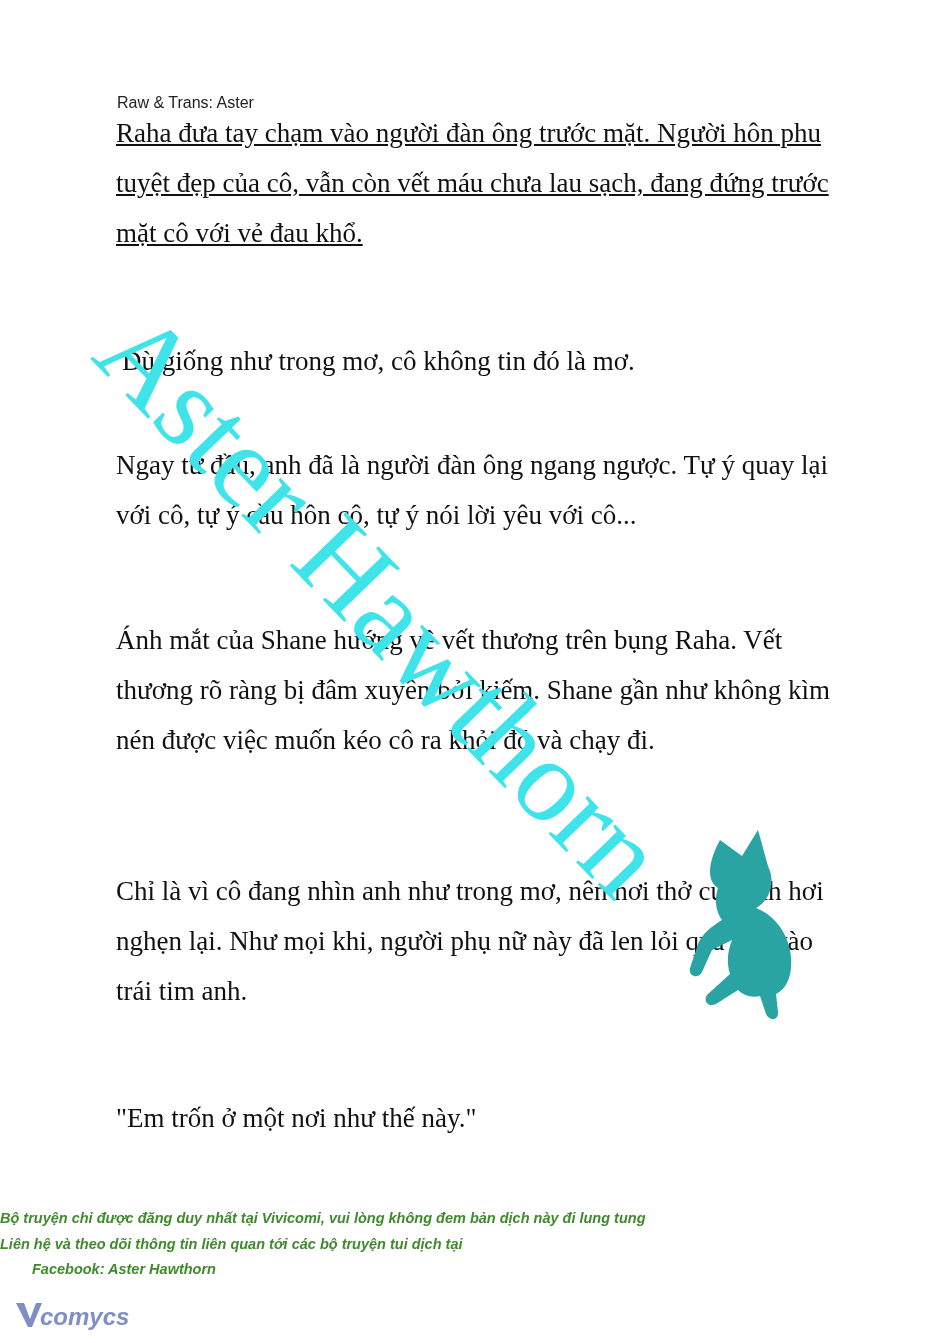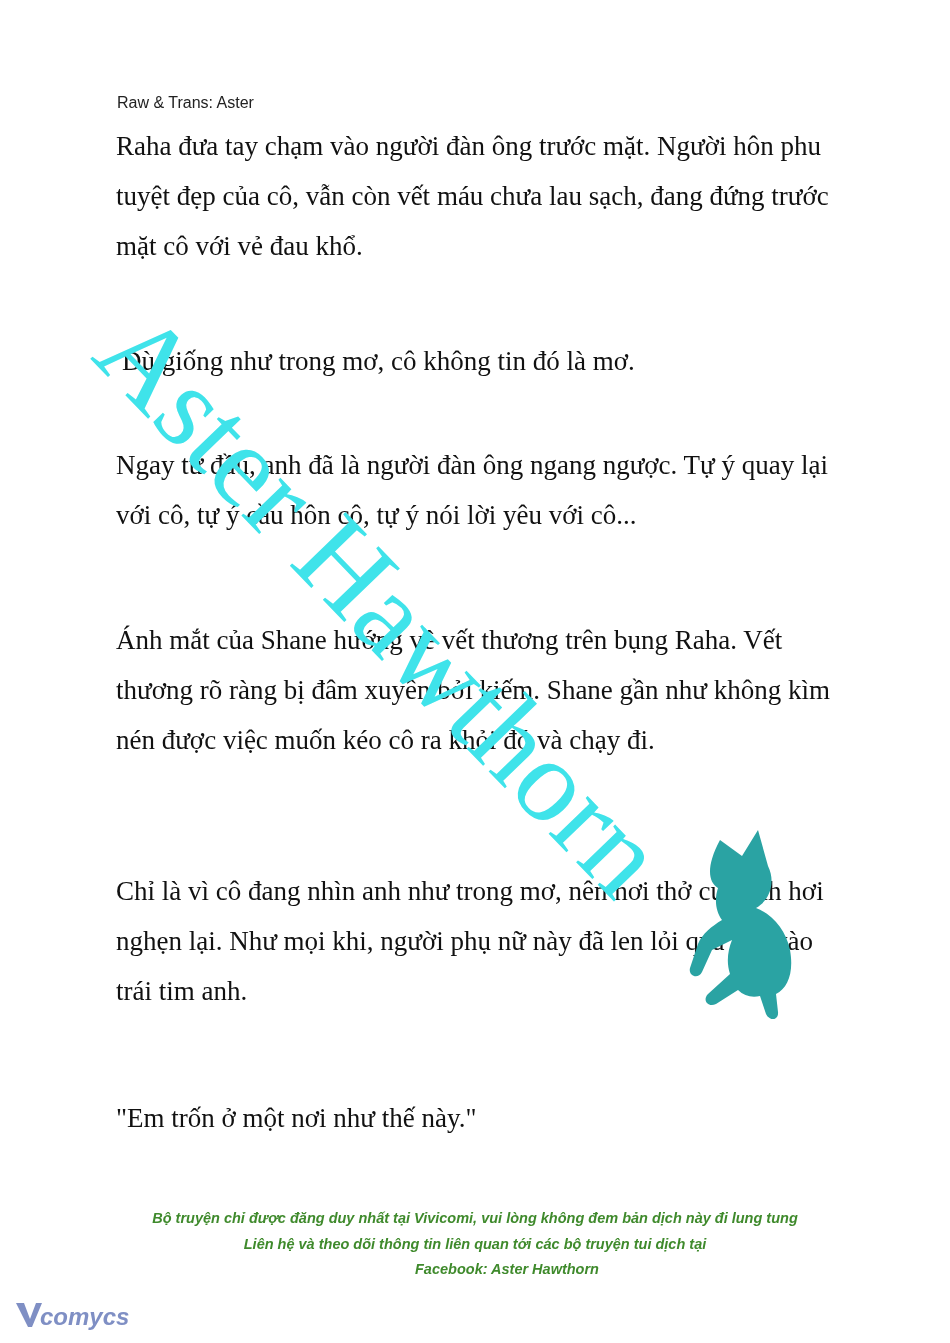--- a/index.html
+++ b/index.html
@@ -1,29 +1,29 @@
 <!DOCTYPE html>
 <html><head>
   <meta charset="utf-8">
   <style>
     html, body { margin:0; padding:0; }
     body { width:950px; height:1343px; background:#ffffff; position:relative; overflow:hidden; }
     .header { position:absolute; left:117px; top:58px; font-family:"Liberation Sans", sans-serif; font-size:16px; color:#222;margin-top:36px; }
     .para { position:absolute; left:116px; font-family:"Liberation Serif", serif; font-size:27px; line-height:50px; color:#111; margin:0; width:730px; }
     .wm-wrap { position:absolute; left:0; top:0; width:950px; height:1343px; pointer-events:none; }
     .cat { position:absolute; left:672px; top:822px; width:130px; height:200px; }
-    .footer-line { position:absolute; left:0; width:950px; text-align:center; font-family:"Liberation Sans", sans-serif; font-style:italic; font-weight:bold; font-size:14.5px; color:#3f8a2c; }
+    .footer-line { position:absolute; left:0; width:950px; text-align:left; font-family:"Liberation Sans", sans-serif; font-style:italic; font-weight:bold; font-size:14.5px; color:#3f8a2c; }
     .logo { position:absolute; left:14px; top:1297px; width:130px; height:36px; }
   </style>
 </head>
 <body>
 
 <div class="header">Raw &amp; Trans: Aster</div>
 
-<p class="para" style="top:121px;">Raha đưa tay chạm vào người đàn ông trước mặt. Người hôn phu tuyệt đẹp của cô, vẫn còn vết máu chưa lau sạch, đang đứng trước mặt cô với vẻ đau khổ.</p>
+<p class="para" style="top:108px;text-decoration:underline;">Raha đưa tay chạm vào người đàn ông trước mặt. Người hôn phu tuyệt đẹp của cô, vẫn còn vết máu chưa lau sạch, đang đứng trước mặt cô với vẻ đau khổ.</p>
 <p class="para" style="top:336px;margin-left:6px;">Dù giống như trong mơ, cô không tin đó là mơ.</p>
 <p class="para" style="top:440px;">Ngay từ đầu, anh đã là người đàn ông ngang ngược. Tự ý quay lại với cô, tự ý cầu hôn cô, tự ý nói lời yêu với cô...</p>
 <p class="para" style="top:615px;">Ánh mắt của Shane hướng về vết thương trên bụng Raha. Vết thương rõ ràng bị đâm xuyên bởi kiếm. Shane gần như không kìm nén được việc muốn kéo cô ra khỏi đó và chạy đi.</p>
 <p class="para" style="top:866px;">Chỉ là vì cô đang nhìn anh như trong mơ, nên hơi thở của anh hơi nghẹn lại. Như mọi khi, người phụ nữ này đã len lỏi quá sâu vào trái tim anh.</p>
 <p class="para" style="top:1093px;">"Em trốn ở một nơi như thế này."</p>
 
 <div class="wm-wrap">
   <div style="position:absolute; left:160px; top:290px; transform-origin:0 0; transform:rotate(46deg); font-family:'Liberation Serif', serif; font-size:118px; color:#3fe3ea; white-space:nowrap; line-height:1;">Aster Hawthorn</div>
 </div>
 

